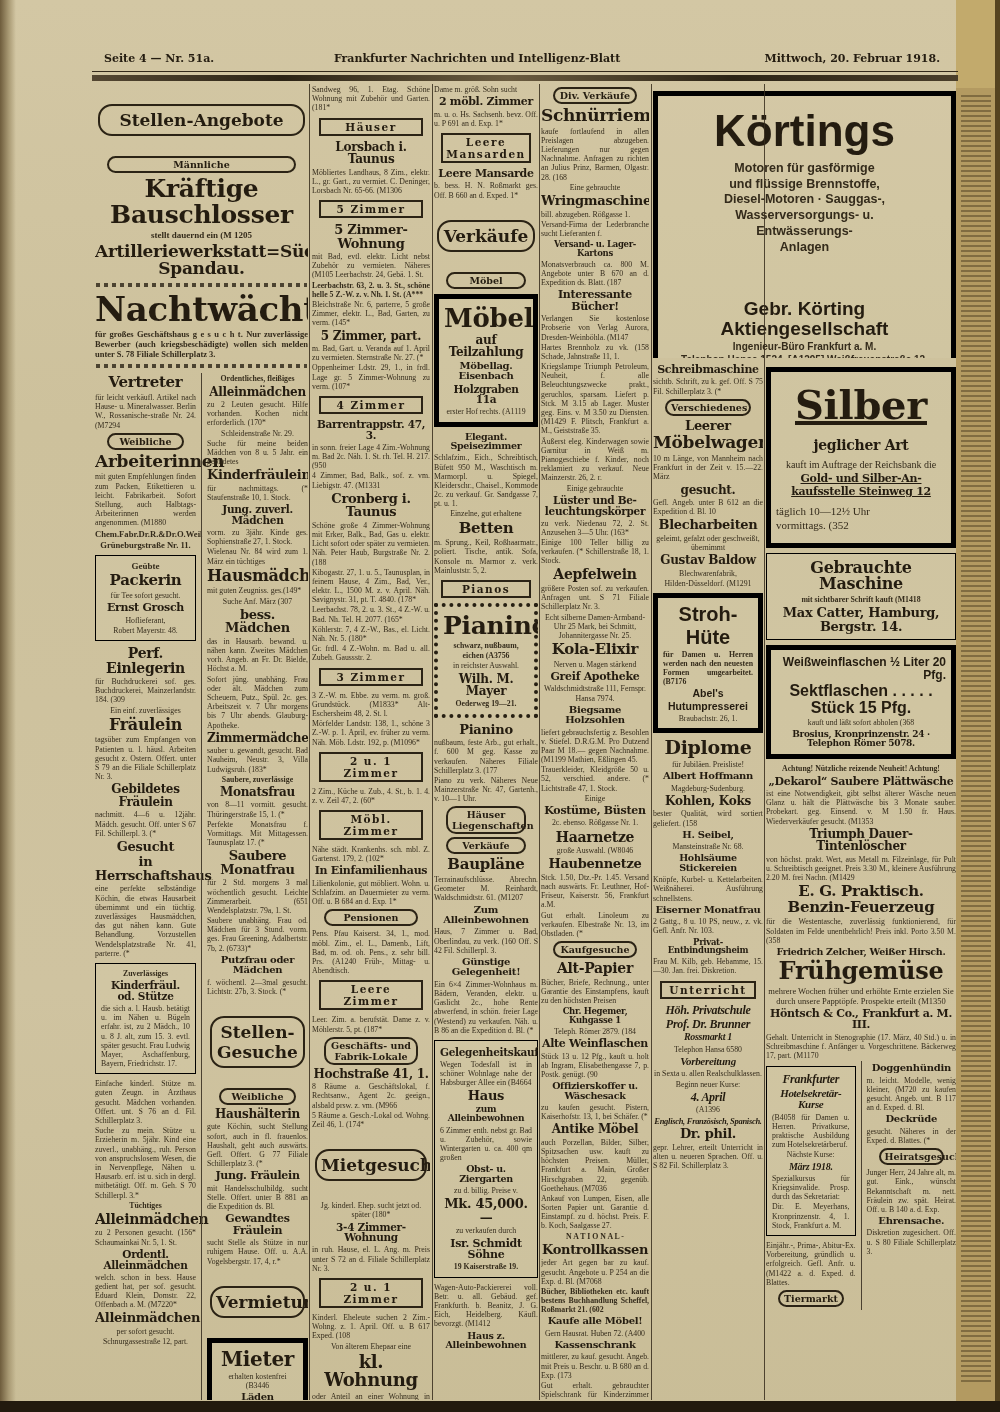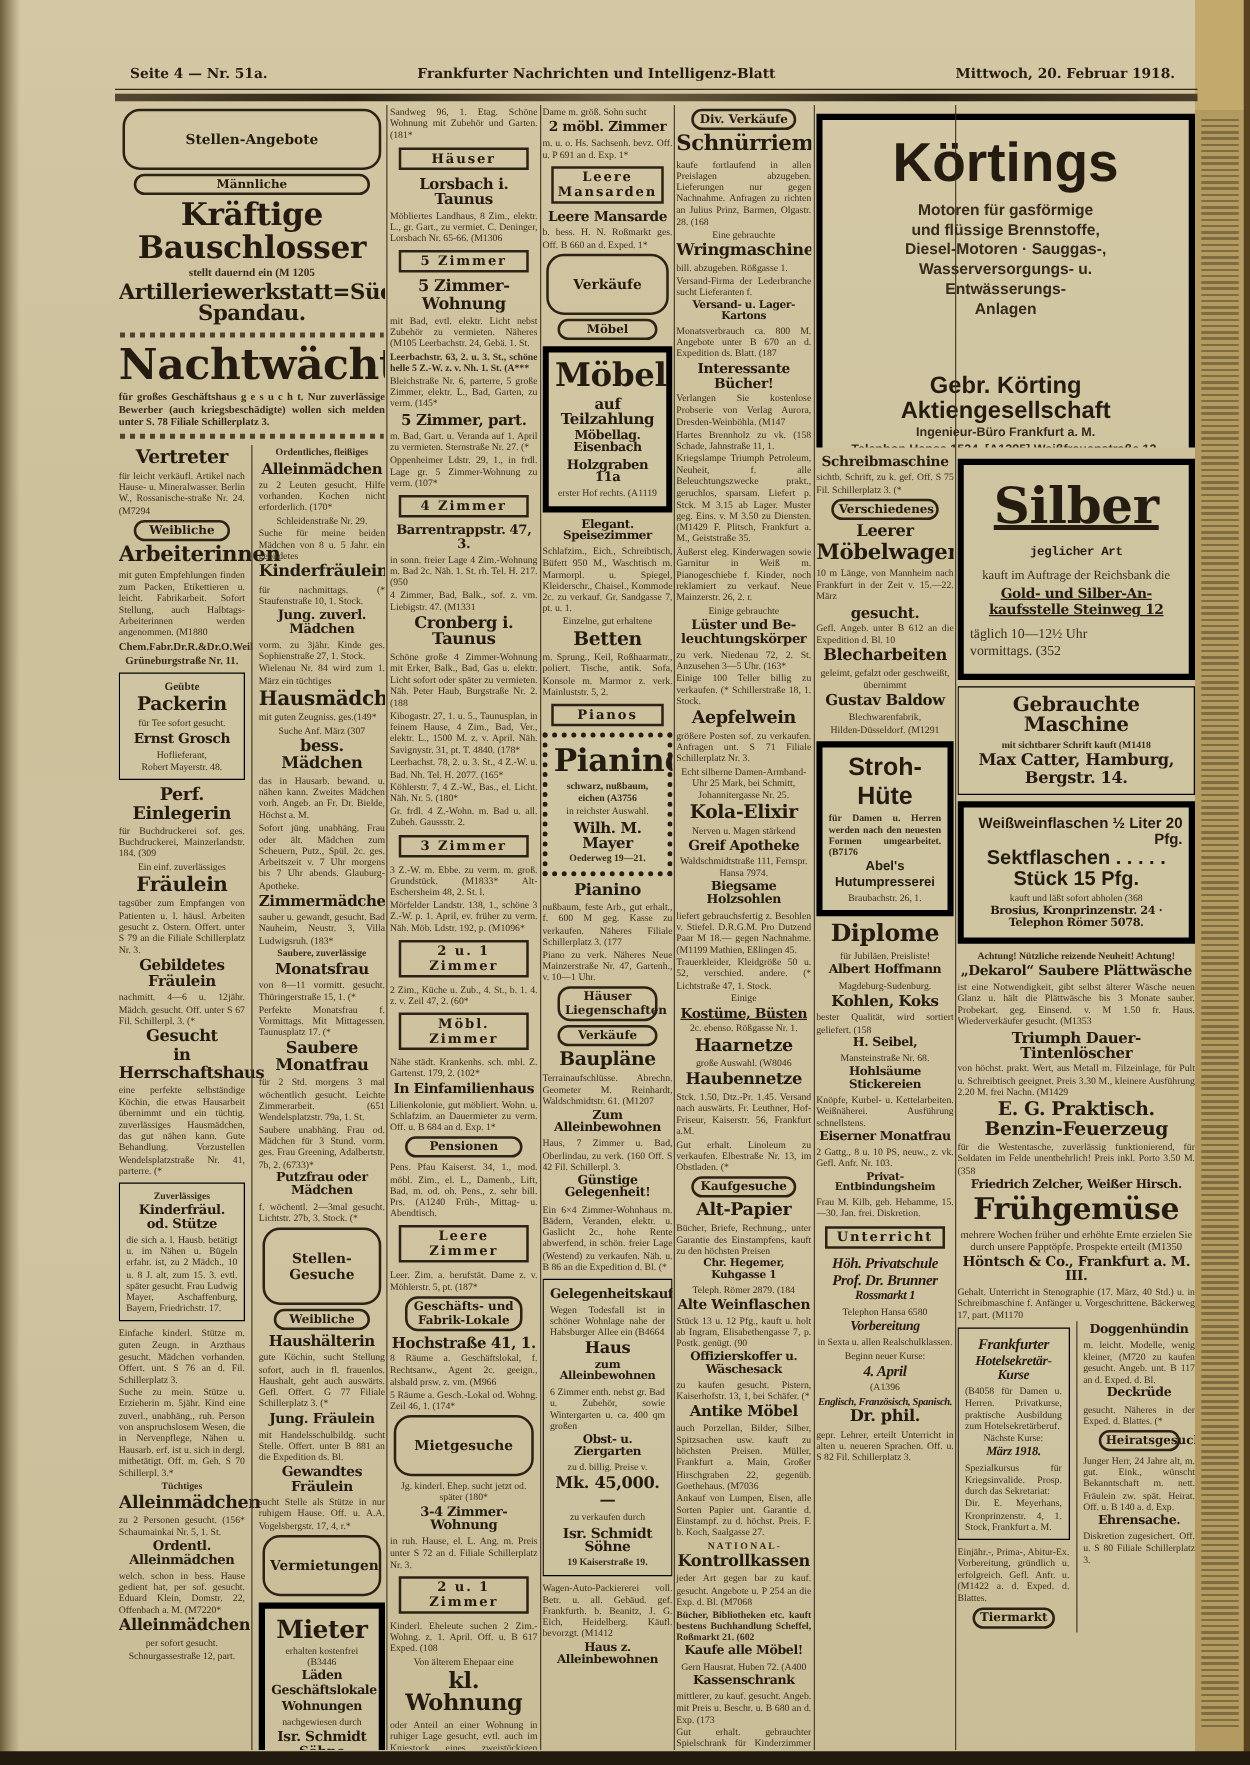--- a/index.html
+++ b/index.html
@@ -26,21 +26,21 @@
   .col{position:absolute;overflow:hidden}
   .h{font-family:"DejaVu Serif",serif;font-weight:bold;text-align:center;line-height:1.04;
      color:#241c10;margin:2px 0;letter-spacing:-.3px}
   .h.sans{font-family:"Liberation Sans",sans-serif;letter-spacing:0}
   .h.it{font-family:"Liberation Serif",serif;font-style:italic}
   .h.u{text-decoration:underline}
   .p{font-size:7.8px;line-height:1.18;text-align:justify;color:#342b1b;margin:1px 0}
   .p.c{text-align:center}
   .p.b{font-weight:bold}
   .pill{border:2px solid #2b2315;border-radius:14px;text-align:center;font-weight:bold;
-        font-family:"DejaVu Serif",serif;font-size:11px;padding:16px 4px;margin:3px 3px;color:#241c10;
+        font-family:"DejaVu Serif",serif;font-size:17px;padding:4px 4px;margin:20px 3px;color:#241c10;
         box-shadow:0 0 0 1px #cec29d inset}
   .pill.sm{font-size:9.5px;padding:1px 4px;border-radius:10px;margin:3px 12px}
   .rect{border:2px solid #2b2315;text-align:center;font-weight:bold;font-family:"DejaVu Serif",serif;
         font-size:10.5px;padding:1px 2px;margin:5px 7px;letter-spacing:1.5px;color:#241c10}
   .frame{border:1px solid #000000;padding:4px 5px;margin:5px 0;background:rgba(255,250,230,.05)}
   .frame.thick{border-width:5px}
   .frame.dotted{border:4px dotted #261f12}
   .chain{height:4px;margin:5px 1px;background:repeating-linear-gradient(90deg,#2b2315 0 4px,rgba(0,0,0,0) 4px 8px);opacity:.8}
   .splitw{display:flex;gap:5px}
   .splitw>.subcol{flex:1;min-width:0}
@@ -300,21 +300,21 @@
       <div class="p">größere Posten sof. zu verkaufen. Anfragen unt. S 71 Filiale Schillerplatz Nr. 3.</div>
       <div class="p c">Echt silberne Damen-Armband-Uhr 25 Mark, bei Schmitt, Johannitergasse Nr. 25.</div>
       <div class="h" style="font-size: 15px;">Kola-Elixir</div>
       <div class="p c">Nerven u. Magen stärkend</div>
       <div class="h" style="font-size: 11px;">Greif Apotheke</div>
       <div class="p c">Waldschmidtstraße 111, Fernspr. Hansa 7974.</div>
       <div class="h" style="font-size: 10px;">Biegsame Holzsohlen</div>
       <div class="p">liefert gebrauchsfertig z. Besohlen v. Stiefel. D.R.G.M. Pro Dutzend Paar M 18.— gegen Nachnahme. (M1199 Mathien, Eßlingen 45.</div>
       <div class="p">Trauerkleider, Kleidgröße 50 u. 52, verschied. andere. (* Lichtstraße 47, 1. Stock.</div>
       <div class="p c">Einige</div>
-      <div class="h" style="font-size: 11px; text-decoration: underline;">Kostüme, Büsten</div>
+      <div class="h" style="font-size: 11px;">Kostüme, Büsten</div>
       <div class="p c">2c. ebenso. Rößgasse Nr. 1.</div>
       <div class="h" style="font-size: 14px;">Haarnetze</div>
       <div class="p c">große Auswahl.   (W8046</div>
       <div class="h" style="font-size: 13px;">Haubennetze</div>
       <div class="p">Stck. 1.50, Dtz.-Pr. 1.45. Versand nach auswärts. Fr. Leuthner, Hof-Friseur, Kaiserstr. 56, Frankfurt a.M.</div>
       <div class="p">Gut erhalt. Linoleum zu verkaufen. Elbestraße Nr. 13, im Obstladen.  (*</div>
       <div class="pill sm">Kaufgesuche</div>
       <div class="h" style="font-size: 14px;">Alt-Papier</div>
       <div class="p">Bücher, Briefe, Rechnung., unter Garantie des Einstampfens, kauft zu den höchsten Preisen</div>
       <div class="h" style="font-size: 8.5px;">Chr. Hegemer, Kuhgasse 1</div>
@@ -401,21 +401,21 @@
       <div class="p c">(A1396</div>
       <div class="h it" style="font-size: 8.5px;">Englisch, Französisch, Spanisch.</div>
       <div class="h" style="font-size: 13px;">Dr. phil.</div>
       <div class="p">gepr. Lehrer, erteilt Unterricht in alten u. neueren Sprachen. Off. u. S 82 Fil. Schillerplatz 3.</div>
     </div>
     <div class="col" style="left: 766px; top: 362px; width: 190px; height: 1038px;">
       <div class="frame thick">
         <div style="height: 6px;"></div>
         <div class="h u" style="font-size: 40px;">Silber</div>
         <div style="height: 8px;"></div>
-        <div class="h" style="font-size: 10px; font-family: Liberation Mono, monospace;">jeglicher Art</div>
+        <div class="h" style="font-size: 14px;">jeglicher Art</div>
         <div style="height: 4px;"></div>
         <div class="p c" style="font-size: 10px;">kauft im Auftrage der Reichsbank die</div>
         <div class="h u" style="font-size: 11px;">Gold- und Silber-An-</div>
         <div class="h u" style="font-size: 11px;">kaufsstelle Steinweg 12</div>
         <div style="height: 4px;"></div>
         <div class="p" style="font-size: 11px;">täglich 10—12½ Uhr</div>
         <div class="p" style="font-size: 11px;">vormittags.          (352</div>
         <div style="height: 6px;"></div>
       </div>
       <div class="frame">

